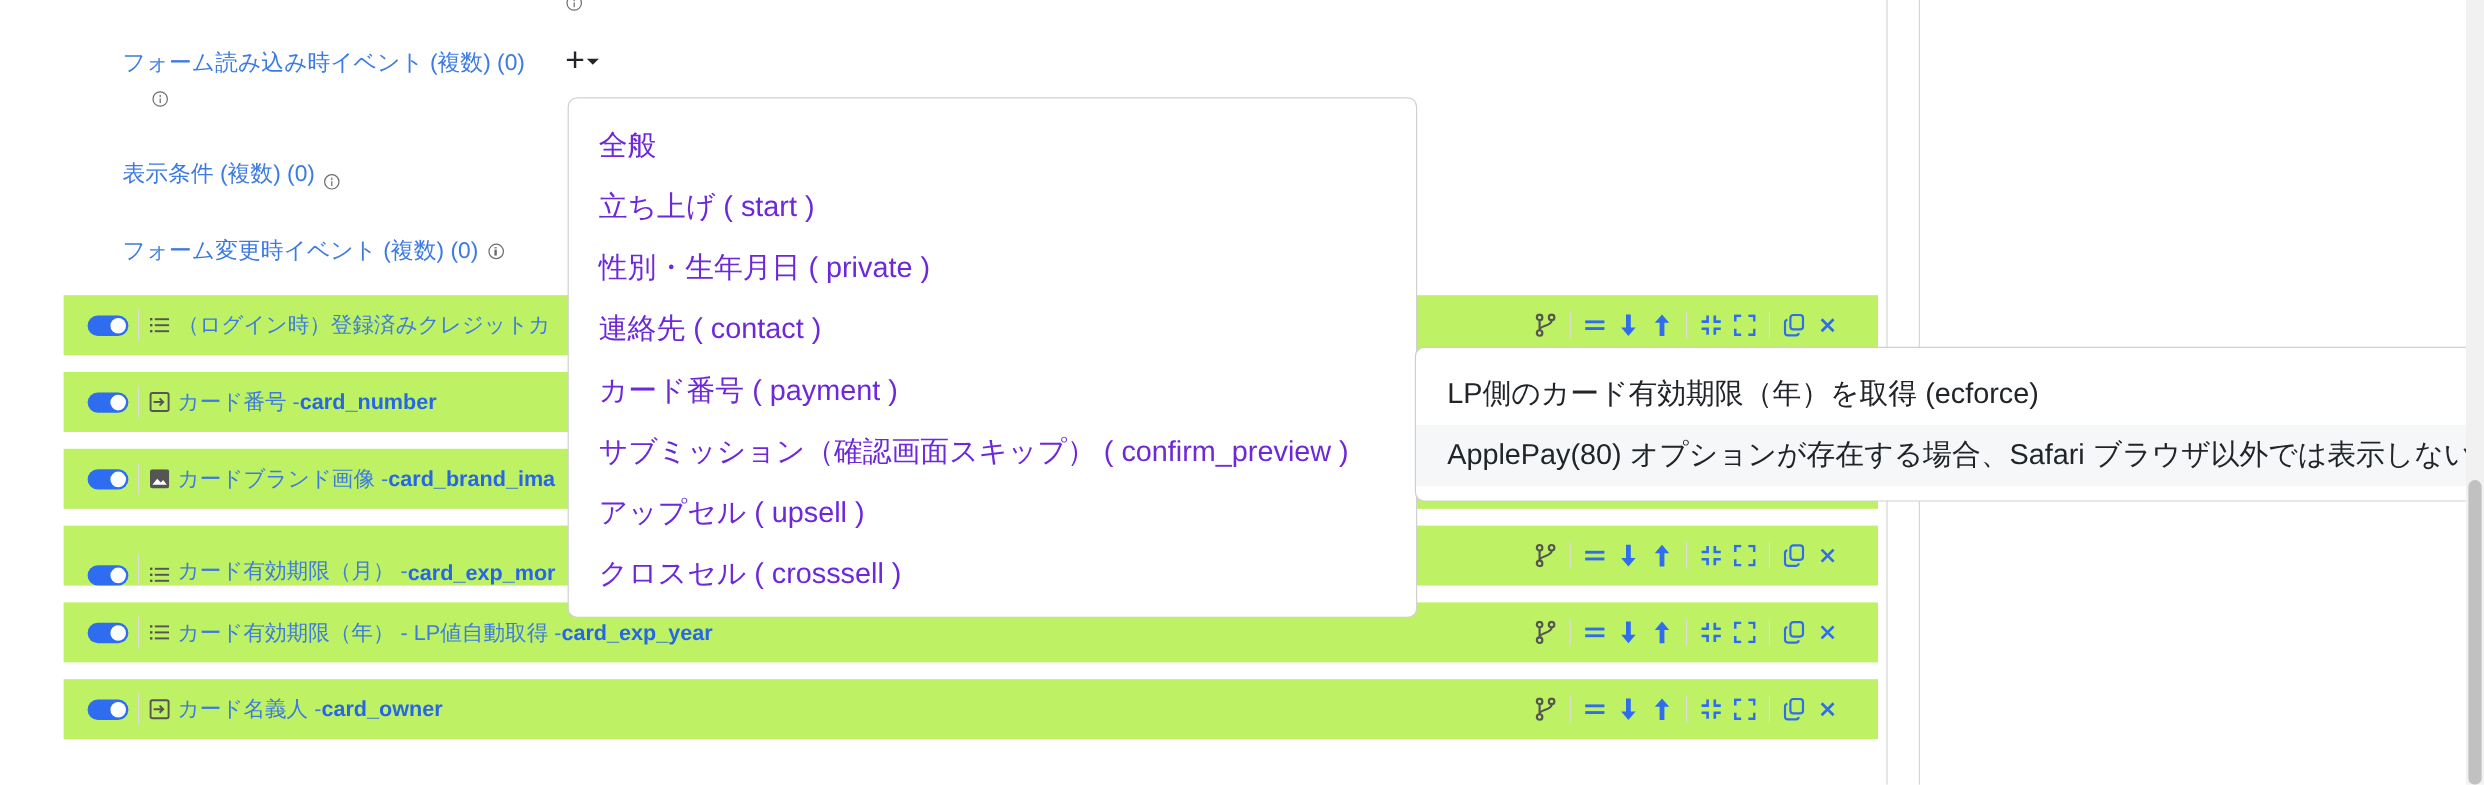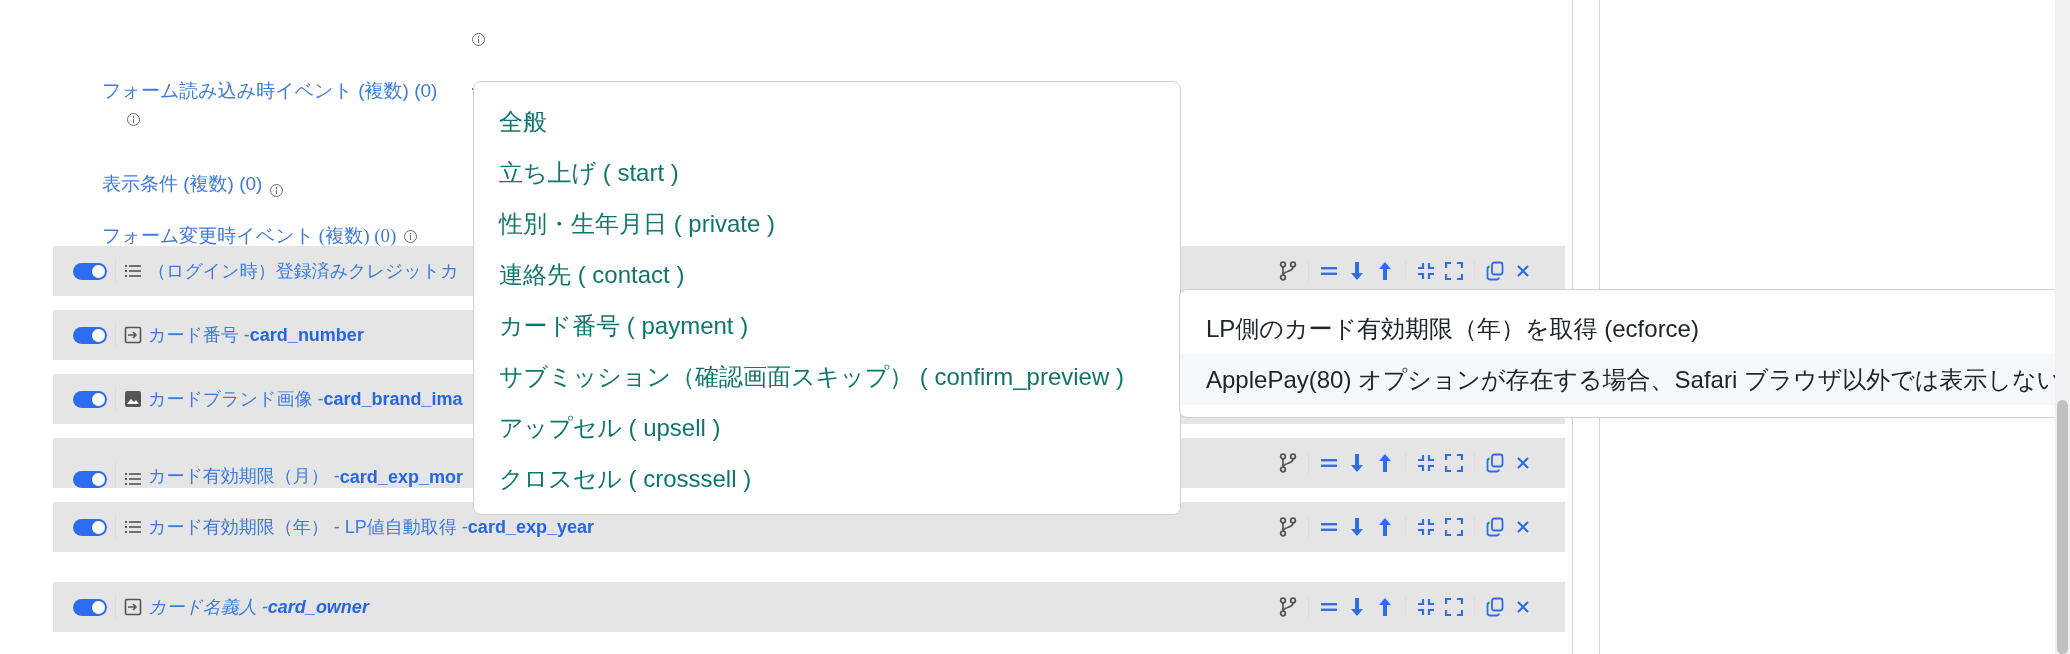--- a/index.html
+++ b/index.html
@@ -2,57 +2,57 @@
 <html><head>
 <meta charset="utf-8">
 <style>
   html, body { margin:0; padding:0; }
   body {
     width:2070px; height:654px; position:relative; overflow:hidden;
     background:#ffffff;
     font-family:"Liberation Sans","DejaVu Sans",sans-serif;
     color:#212529;
   }
-  .abs { position:absolute;margin-top:39px; }
+  .abs { position:absolute; }
   .lbl { color:#3d7be0; font-size:19px; white-space:nowrap; }
   .info-icon {
     display:inline-block; width:13px; height:13px; border:1.5px solid #6c6c6c;
     border-radius:50%; position:relative; vertical-align:middle; box-sizing:border-box;
   }
   .info-icon::before { content:""; position:absolute; left:4.5px; top:2px; width:1.5px; height:1.5px; background:#6c6c6c; }
   .info-icon::after { content:""; position:absolute; left:4.5px; top:4.5px; width:1.5px; height:4.5px; background:#6c6c6c; }
 
   .plus-btn { font-size:28px; color:#212529; line-height:1; }
   .caret { display:inline-block; width:0; height:0; border-left:5px solid transparent; border-right:5px solid transparent; border-top:5px solid #212529; vertical-align:middle; margin-left:2px; }
 
   .vline { position:absolute; top:0; width:1px; height:654px; background:#d6d6d6; }
 
   .row {
     position:absolute; left:53px; width:1512px; height:50px;
-    background:#e5e5e5; display:flex; align-items:center;
+    background:#bef264; display:flex; align-items:center;
   }
   .toggle {
     width:34px; height:17px; border-radius:9px; background:#2f6df0; position:relative;
     margin-left:20px; flex:none;
   }
   .toggle::after { content:""; position:absolute; right:2px; top:2px; width:13px; height:13px; border-radius:50%; background:#fff; }
   .sep { width:1px; height:26px; background:#dcdcdc; margin:0 8px; flex:none; }
   .type-icon { width:18px; height:18px; flex:none; margin-right:6px; display:flex; align-items:center; justify-content:center; }
   .row-label { font-size:18px; color:#3d7be0; white-space:nowrap; }
   .row-key { font-size:18px; color:#2766e6; font-weight:bold; white-space:nowrap; }
   .actions { position:absolute; right:28px; top:0; height:50px; display:flex; align-items:center; }
   .act { width:22px; height:22px; display:flex; align-items:center; justify-content:center; margin:0 3px; }
   .act-sep { width:1px; height:22px; background:#dcdcdc; margin:0 6px; }
 
   .dropdown {
     position:absolute; left:473px; top:81px; width:708px; height:434px;
     background:#fff; border:1px solid #d0d0d0; border-radius:8px; box-sizing:border-box;
     padding-top:14px;
   }
-  .dd-item { height:51px; line-height:51px; padding-left:25px; font-size:24px; color:#0f766e; white-space:nowrap; }
+  .dd-item { height:51px; line-height:51px; padding-left:25px; font-size:24px; color:#6d28d9; white-space:nowrap; }
 
   .submenu {
     position:absolute; left:1179px; top:289px; width:900px; height:129px;
     background:#fff; border:1px solid #d0d0d0; border-radius:8px; box-sizing:border-box;
     padding-top:13px; overflow:hidden;
   }
   .sm-item { height:51px; line-height:51px; padding-left:26px; font-size:24px; color:#212529; white-space:nowrap; }
   .sm-item.hl { background:#f6f7f9; }
 
   .scrollbar { position:absolute; left:2055px; top:0; width:15px; height:654px; background:#f1f1f1; }
@@ -68,21 +68,21 @@
 
 
 <div class="abs lbl" style="left:102px; top:39px;">フォーム読み込み時イベント (複数) (0)</div>
 <span class="abs info-icon" style="left:110px; top:74px;"></span>
 <span class="abs plus-btn" style="left:471px; top:36px;"><span>+</span><span class="caret"></span></span>
 
 <div class="abs" style="left:102px; top:132px; display:flex; align-items:flex-end; gap:8px;">
   <span class="lbl">表示条件 (複数) (0)</span>
   <span class="info-icon"></span>
 </div>
-<div class="abs" style="left:102px; top:184px; display:flex; align-items:center; gap:8px;font-family:Liberation Serif, serif;">
+<div class="abs" style="left:102px; top:196px; display:flex; align-items:center; gap:8px;">
   <span class="lbl">フォーム変更時イベント (複数) (0)</span>
   <span class="info-icon"></span>
 </div>
 
 
 <div class="vline" style="left:1572px;"></div>
 <div class="vline" style="left:1599px;"></div>
 
 
 <div id="rows">
@@ -303,21 +303,21 @@
             <path d="M3.5 5.5A2.5 2.5 0 0 0 1.5 8v8a2.5 2.5 0 0 0 2.5 2.5h6.5a2.5 2.5 0 0 0 2.5-2"></path>
           </svg>
       </span>
       <span class="act">
         <svg width="14" height="14" viewBox="0 0 14 14" stroke="#2f6df0" stroke-width="2.2">
             <path d="M2 2l10 10M12 2L2 12"></path>
           </svg>
       </span>
     </div>
   </div>
-    <div class="row" style="top: 582px; font-style: italic;">
+    <div class="row" style="top: 566px;">
     <span class="toggle"></span>
     <span class="sep"></span>
     <span class="type-icon">
         <svg width="18" height="18" viewBox="0 0 18 18" fill="none" stroke="#555" stroke-width="1.6">
           <rect x="1.5" y="1.5" width="15" height="15" rx="1.5"></rect>
           <path d="M4 9h8M9 6l3 3-3 3"></path>
         </svg>
       </span>
     <span class="row-label">カード名義人 - </span>
     <span class="row-key">card_owner</span>

